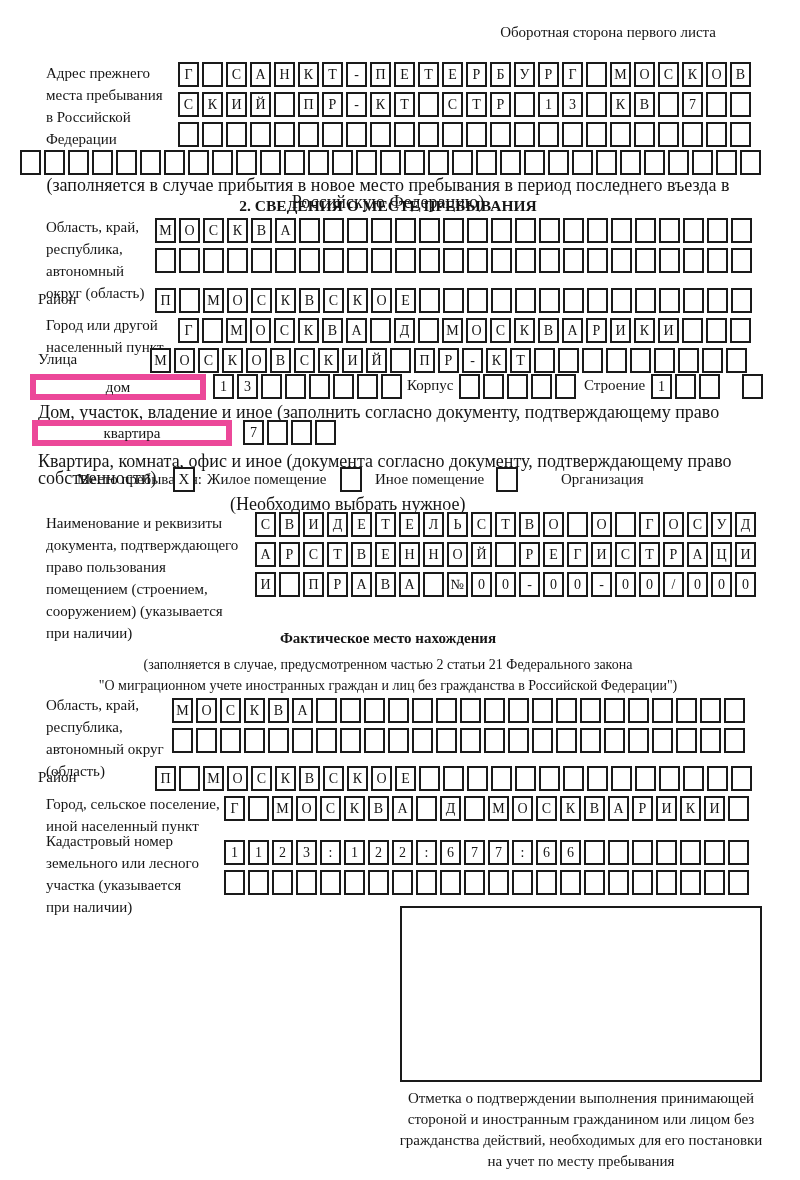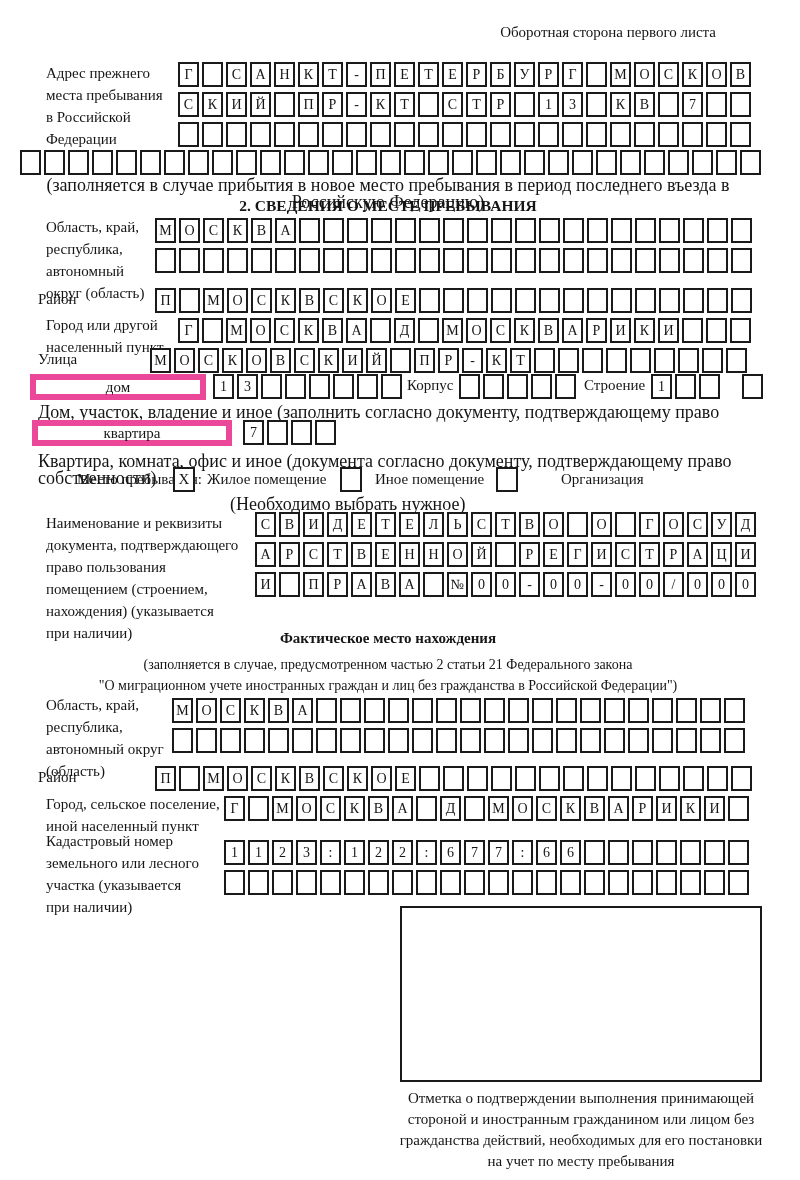--- a/index.html
+++ b/index.html
@@ -360,21 +360,21 @@
   <div class="abs cbox" style="left:340px;top:467px;"></div>
   <div class="abs" style="left:375px;top:471px;">Иное помещение</div>
   <div class="abs cbox" style="left:496px;top:467px;"></div>
   <div class="abs" style="left:541px;top:471px;margin-left:20px;">Организация</div>
   <div class="abs note" style="left:230px;top:496px;">(Необходимо выбрать нужное)</div>
 
   <div class="abs lbl" style="left:38px;top:512px;width:215px;">Наименование и реквизиты
 документа, подтверждающего
 право пользования
 помещением (строением,
-нахождения) (указывается
+сооружением) (указывается
 при наличии)</div>
   <div class="abs grid" style="left:255px;top:512px;">
       <span class="cell">С</span>
       <span class="cell">В</span>
       <span class="cell">И</span>
       <span class="cell">Д</span>
       <span class="cell">Е</span>
       <span class="cell">Т</span>
       <span class="cell">Е</span>
       <span class="cell">Л</span>

